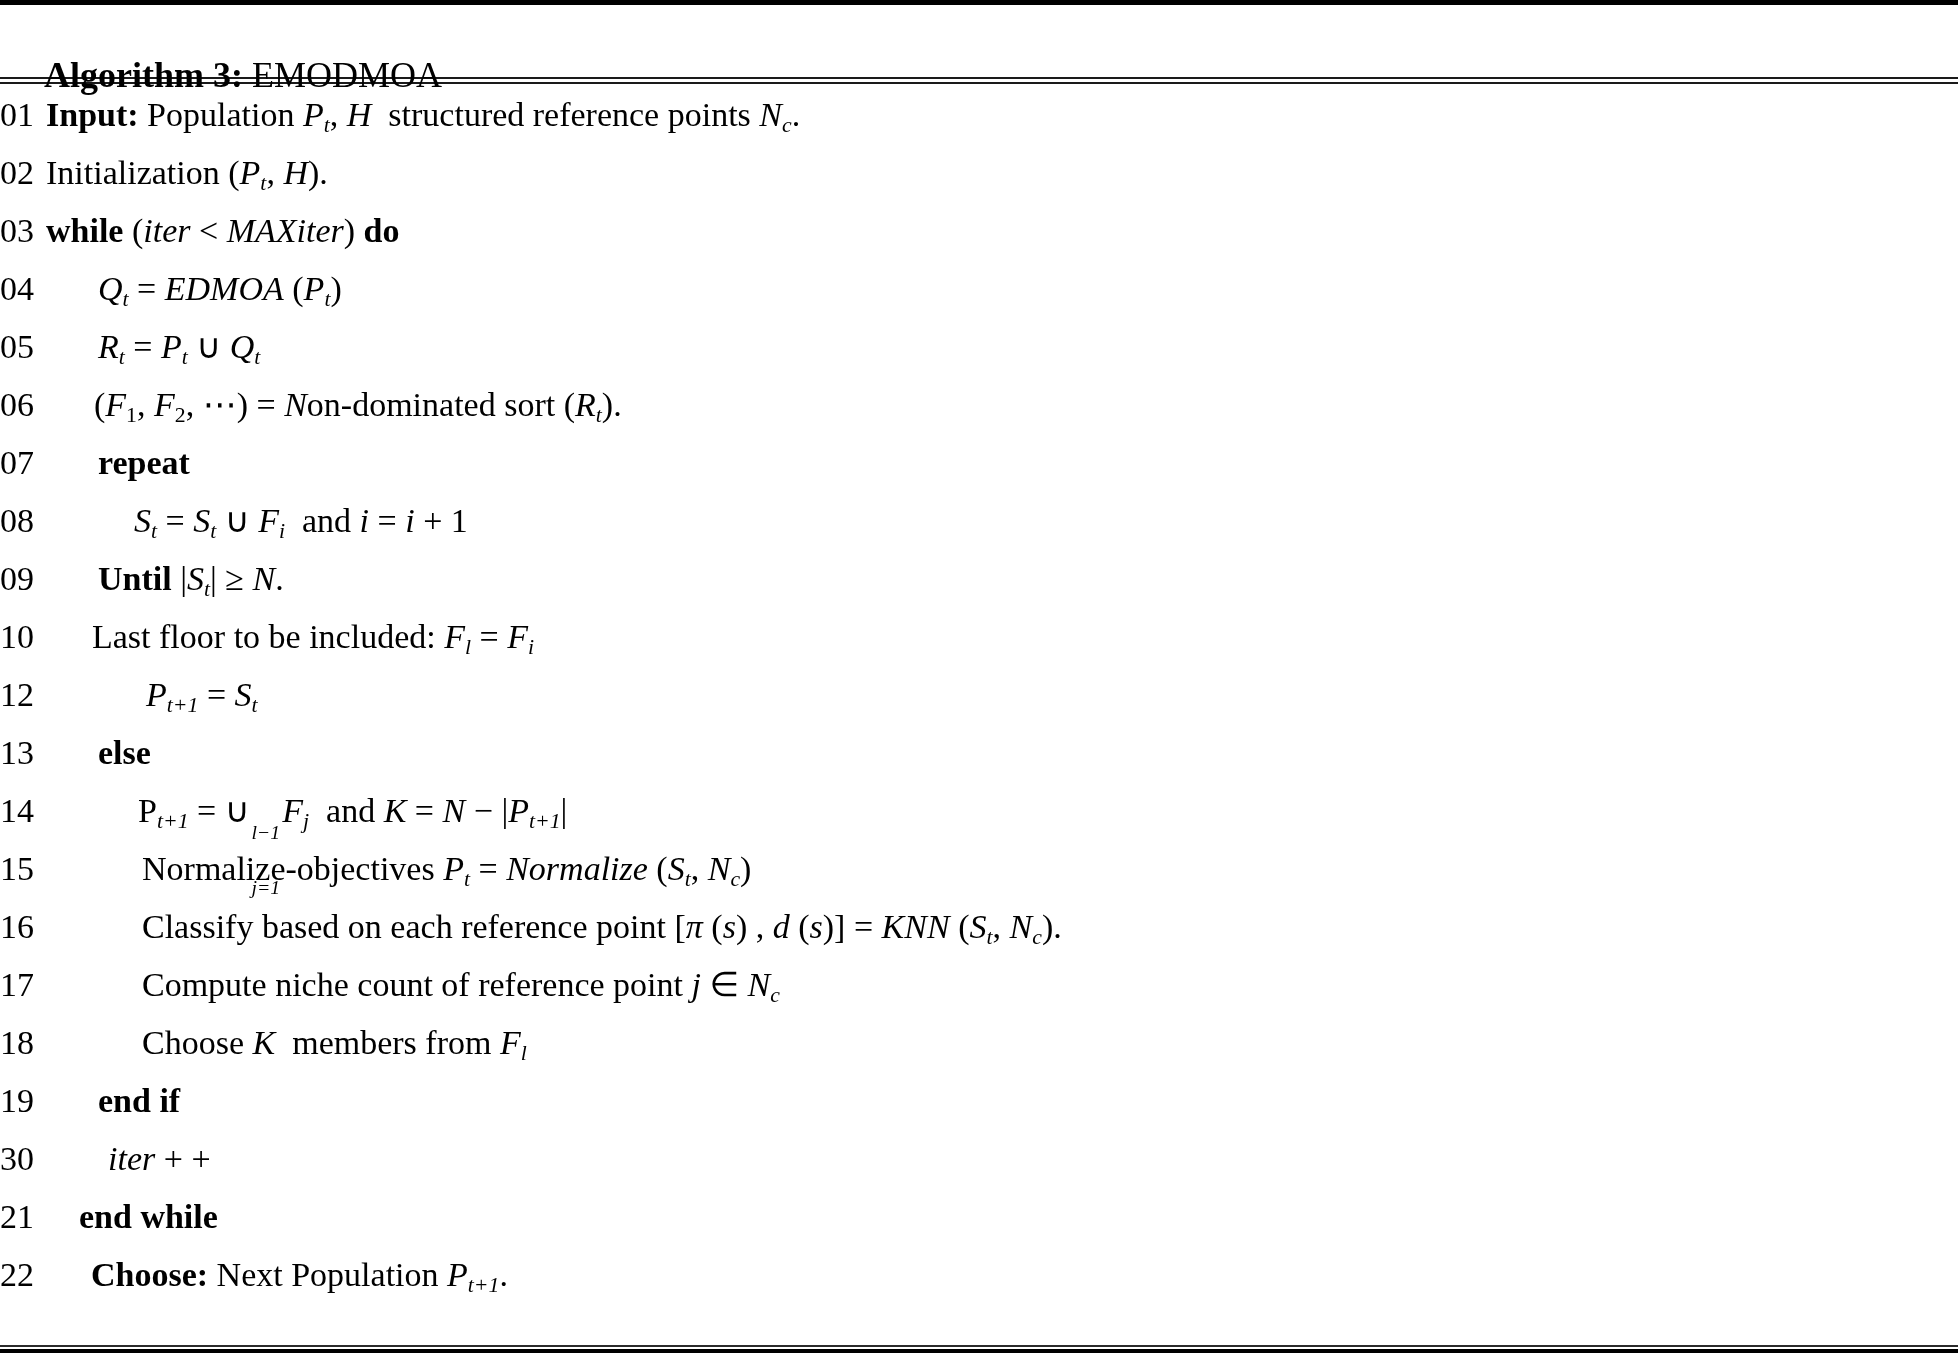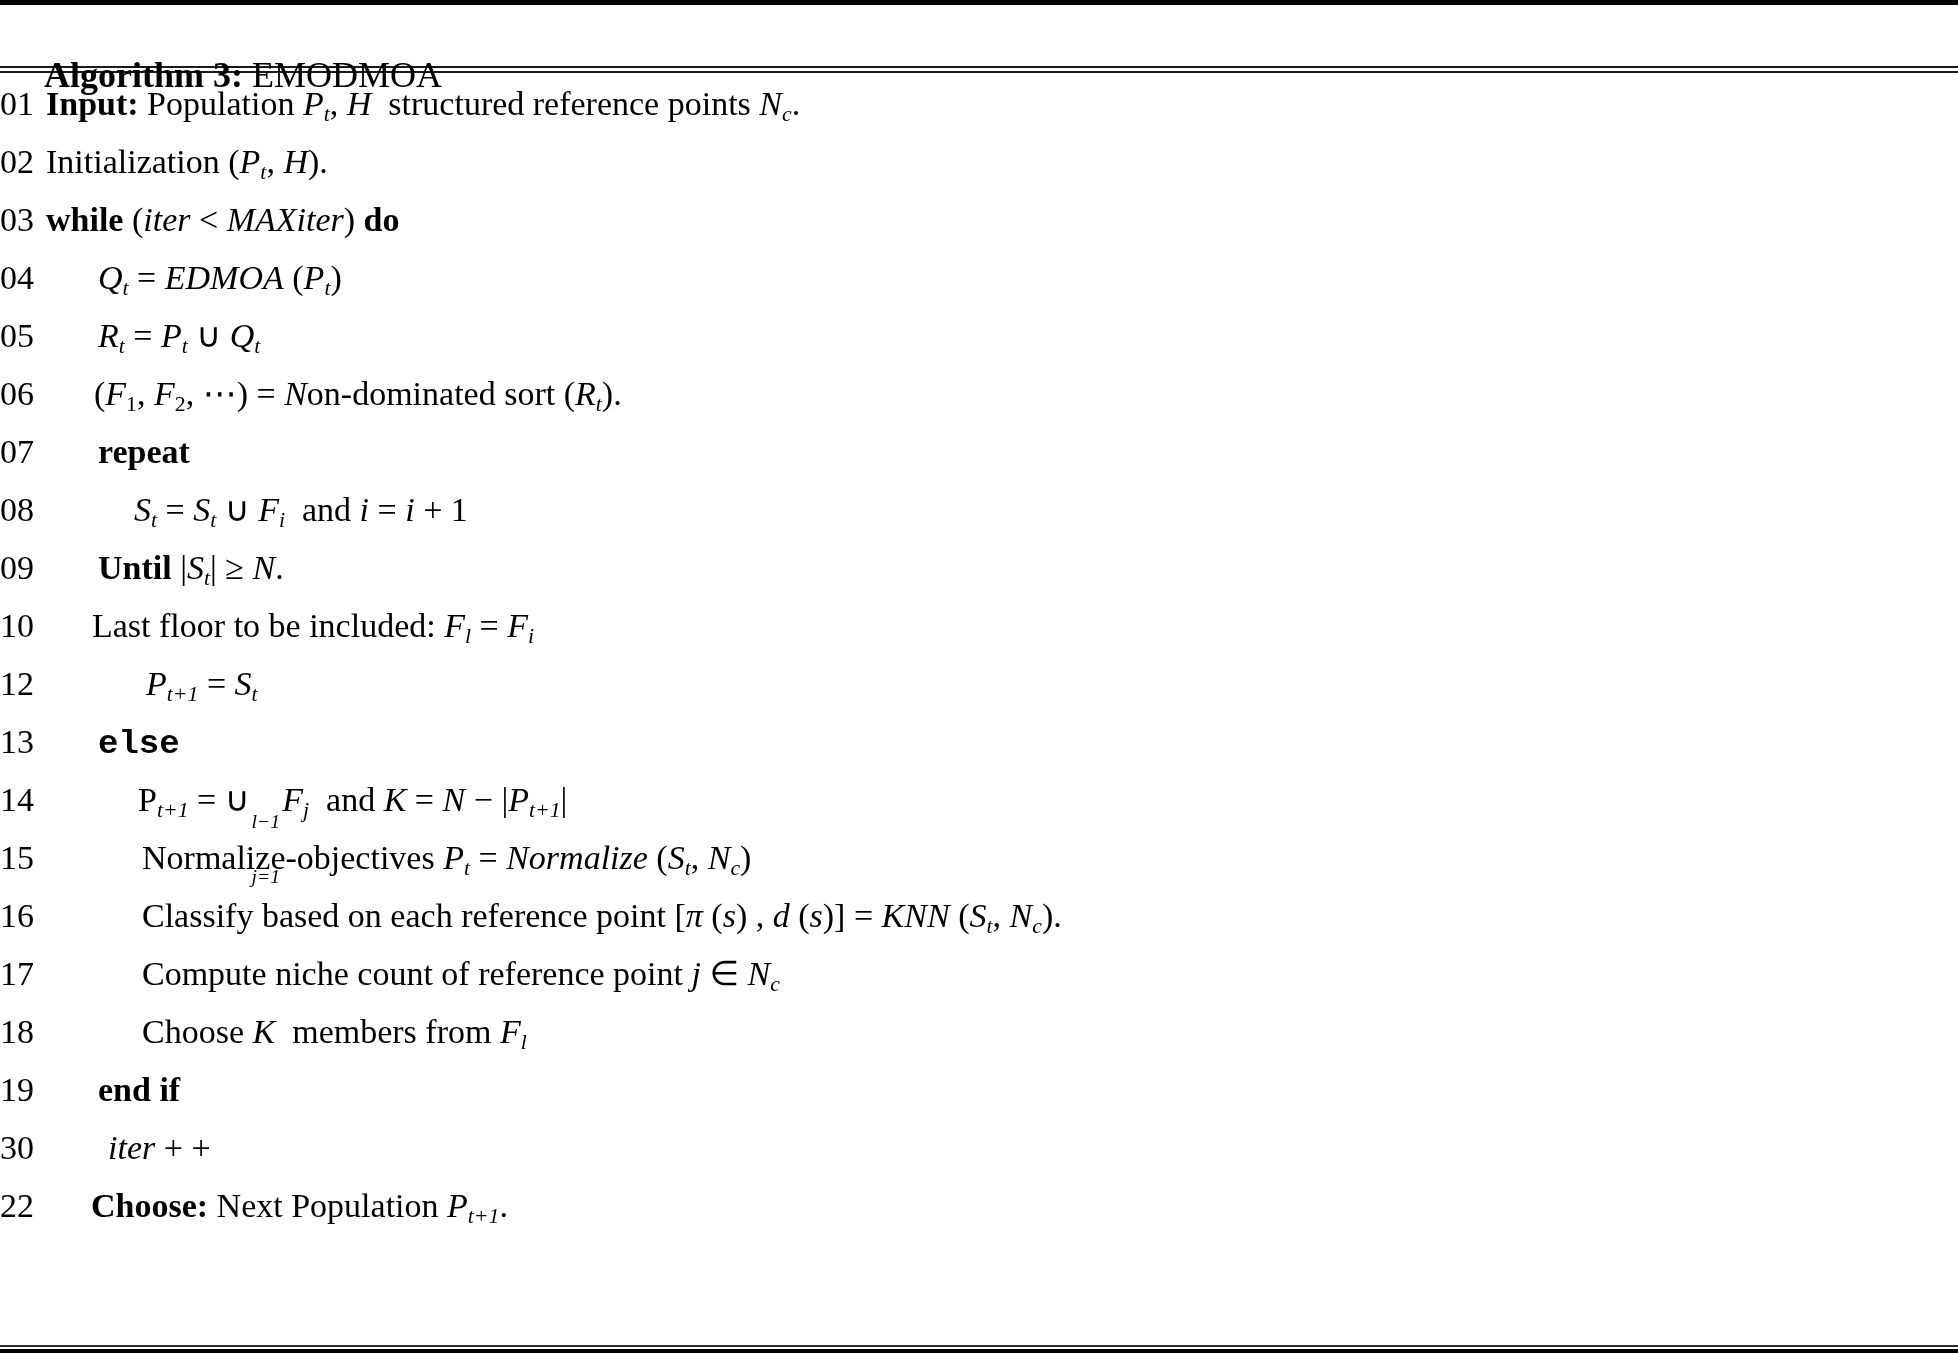--- a/index.html
+++ b/index.html
@@ -2,21 +2,21 @@
 <html><head>
 <meta charset="utf-8">
 <style>
   html,body{margin:0;padding:0;background:#ffffff;}
   .page{
     width:1958px;height:1353px;box-sizing:border-box;position:relative;
     background:#ffffff;color:#000000;
     font-family:"Liberation Serif", serif;font-size:34px;
     border-top:5px solid #000;overflow:hidden;
   }
-  .header{padding:7px 0 3px 8px;font-size:36px;white-space:pre;height:61px;box-sizing:border-box;}
+  .header{padding:7px 0 3px 8px;font-size:36px;white-space:pre;height:72px;box-sizing:border-box;}
   .title-bold{font-weight:bold;}
   .double-rule{height:7px;border-top:2px solid #1a1a1a;border-bottom:2px solid #1a1a1a;box-sizing:border-box;}
   .body{padding-top:5px;}
   .code-line{display:block;height:58px;line-height:52px;white-space:pre;}
   .line-num{display:inline-block;width:46px;padding-left:0;}
   .line-content{display:inline;}
   .seg-b{font-weight:bold;}
   .seg-i{font-style:italic;}
   .seg-sub{font-size:64%;vertical-align:-0.28em;line-height:0;}
   .stack{
@@ -42,24 +42,25 @@
       <div class="code-line"><span class="line-num">02</span><span class="line-content" style="padding-left: 0px;"><span>Initialization (</span><span class="seg-i">P</span><span class="seg-i seg-sub">t</span><span>, </span><span class="seg-i">H</span><span>).</span></span></div>
       <div class="code-line"><span class="line-num">03</span><span class="line-content" style="padding-left: 0px;"><span class="seg-b">while</span><span> (</span><span class="seg-i">iter</span><span> &lt; </span><span class="seg-i">MAXiter</span><span>) </span><span class="seg-b">do</span></span></div>
       <div class="code-line"><span class="line-num">04</span><span class="line-content" style="padding-left: 52px;"><span class="seg-i">Q</span><span class="seg-i seg-sub">t</span><span> = </span><span class="seg-i">EDMOA</span><span> (</span><span class="seg-i">P</span><span class="seg-i seg-sub">t</span><span>)</span></span></div>
       <div class="code-line"><span class="line-num">05</span><span class="line-content" style="padding-left: 52px;"><span class="seg-i">R</span><span class="seg-i seg-sub">t</span><span> = </span><span class="seg-i">P</span><span class="seg-i seg-sub">t</span><span> ∪ </span><span class="seg-i">Q</span><span class="seg-i seg-sub">t</span></span></div>
       <div class="code-line"><span class="line-num">06</span><span class="line-content" style="padding-left: 48px;"><span>(</span><span class="seg-i">F</span><span class="seg-sub">1</span><span>, </span><span class="seg-i">F</span><span class="seg-sub">2</span><span>, ⋯) = </span><span class="seg-i">N</span><span>on-dominated sort (</span><span class="seg-i">R</span><span class="seg-i seg-sub">t</span><span>).</span></span></div>
       <div class="code-line"><span class="line-num">07</span><span class="line-content" style="padding-left: 52px;"><span class="seg-b">repeat</span></span></div>
       <div class="code-line"><span class="line-num">08</span><span class="line-content" style="padding-left: 88px;"><span class="seg-i">S</span><span class="seg-i seg-sub">t</span><span> = </span><span class="seg-i">S</span><span class="seg-i seg-sub">t</span><span> ∪ </span><span class="seg-i">F</span><span class="seg-i seg-sub">i</span><span>  and </span><span class="seg-i">i</span><span> = </span><span class="seg-i">i</span><span> + 1</span></span></div>
       <div class="code-line"><span class="line-num">09</span><span class="line-content" style="padding-left: 52px;"><span class="seg-b">Until</span><span> |</span><span class="seg-i">S</span><span class="seg-i seg-sub">t</span><span>| ≥ </span><span class="seg-i">N</span><span>.</span></span></div>
       <div class="code-line"><span class="line-num">10</span><span class="line-content" style="padding-left: 46px;"><span>Last floor to be included: </span><span class="seg-i">F</span><span class="seg-i seg-sub">l</span><span> = </span><span class="seg-i">F</span><span class="seg-i seg-sub">i</span></span></div>
       <div class="code-line"><span class="line-num">12</span><span class="line-content" style="padding-left: 100px;"><span class="seg-i">P</span><span class="seg-i seg-sub">t+1</span><span> = </span><span class="seg-i">S</span><span class="seg-i seg-sub">t</span></span></div>
-      <div class="code-line"><span class="line-num">13</span><span class="line-content" style="padding-left: 52px; font-family: Liberation Mono, monospace;"><span class="seg-b">else</span></span></div>
+      <div class="code-line"><span class="line-num">13</span><span class="line-content" style="padding-left: 52px;"><span class="seg-b">else</span></span></div>
       <div class="code-line"><span class="line-num">14</span><span class="line-content" style="padding-left: 92px;"><span>P</span><span class="seg-i seg-sub">t+1</span><span> = ∪</span><span class="stack"><span>l−1</span><span>j=1</span></span><span class="seg-i">F</span><span class="seg-i seg-sub">j</span><span>  and </span><span class="seg-i">K</span><span> = </span><span class="seg-i">N</span><span> − |</span><span class="seg-i">P</span><span class="seg-i seg-sub">t+1</span><span>|</span></span></div>
       <div class="code-line"><span class="line-num">15</span><span class="line-content" style="padding-left: 96px;"><span>Normalize-objectives </span><span class="seg-i">P</span><span class="seg-i seg-sub">t</span><span> = </span><span class="seg-i">Normalize</span><span> (</span><span class="seg-i">S</span><span class="seg-i seg-sub">t</span><span>, </span><span class="seg-i">N</span><span class="seg-i seg-sub">c</span><span>)</span></span></div>
       <div class="code-line"><span class="line-num">16</span><span class="line-content" style="padding-left: 96px;"><span>Classify based on each reference point [</span><span class="seg-i">π</span><span> (</span><span class="seg-i">s</span><span>) , </span><span class="seg-i">d</span><span> (</span><span class="seg-i">s</span><span>)] = </span><span class="seg-i">KNN</span><span> (</span><span class="seg-i">S</span><span class="seg-i seg-sub">t</span><span>, </span><span class="seg-i">N</span><span class="seg-i seg-sub">c</span><span>).</span></span></div>
       <div class="code-line"><span class="line-num">17</span><span class="line-content" style="padding-left: 96px;"><span>Compute niche count of reference point </span><span class="seg-i">j</span><span> ∈ </span><span class="seg-i">N</span><span class="seg-i seg-sub">c</span></span></div>
       <div class="code-line"><span class="line-num">18</span><span class="line-content" style="padding-left: 96px;"><span>Choose </span><span class="seg-i">K</span><span>  members from </span><span class="seg-i">F</span><span class="seg-i seg-sub">l</span></span></div>
       <div class="code-line"><span class="line-num">19</span><span class="line-content" style="padding-left: 52px;"><span class="seg-b">end if</span></span></div>
       <div class="code-line"><span class="line-num">30</span><span class="line-content" style="padding-left: 62px;"><span class="seg-i">iter</span><span> + +</span></span></div>
+      <div class="code-line"><span class="line-num">21</span><span class="line-content" style="padding-left: 33px;"><span class="seg-b">end while</span></span></div>
       <div class="code-line"><span class="line-num">22</span><span class="line-content" style="padding-left: 45px;"><span class="seg-b">Choose:</span><span> Next Population </span><span class="seg-i">P</span><span class="seg-i seg-sub">t+1</span><span>.</span></span></div>
     </div>
   <div class="bottom-rule"></div>
 </div>
 
 </body></html>

